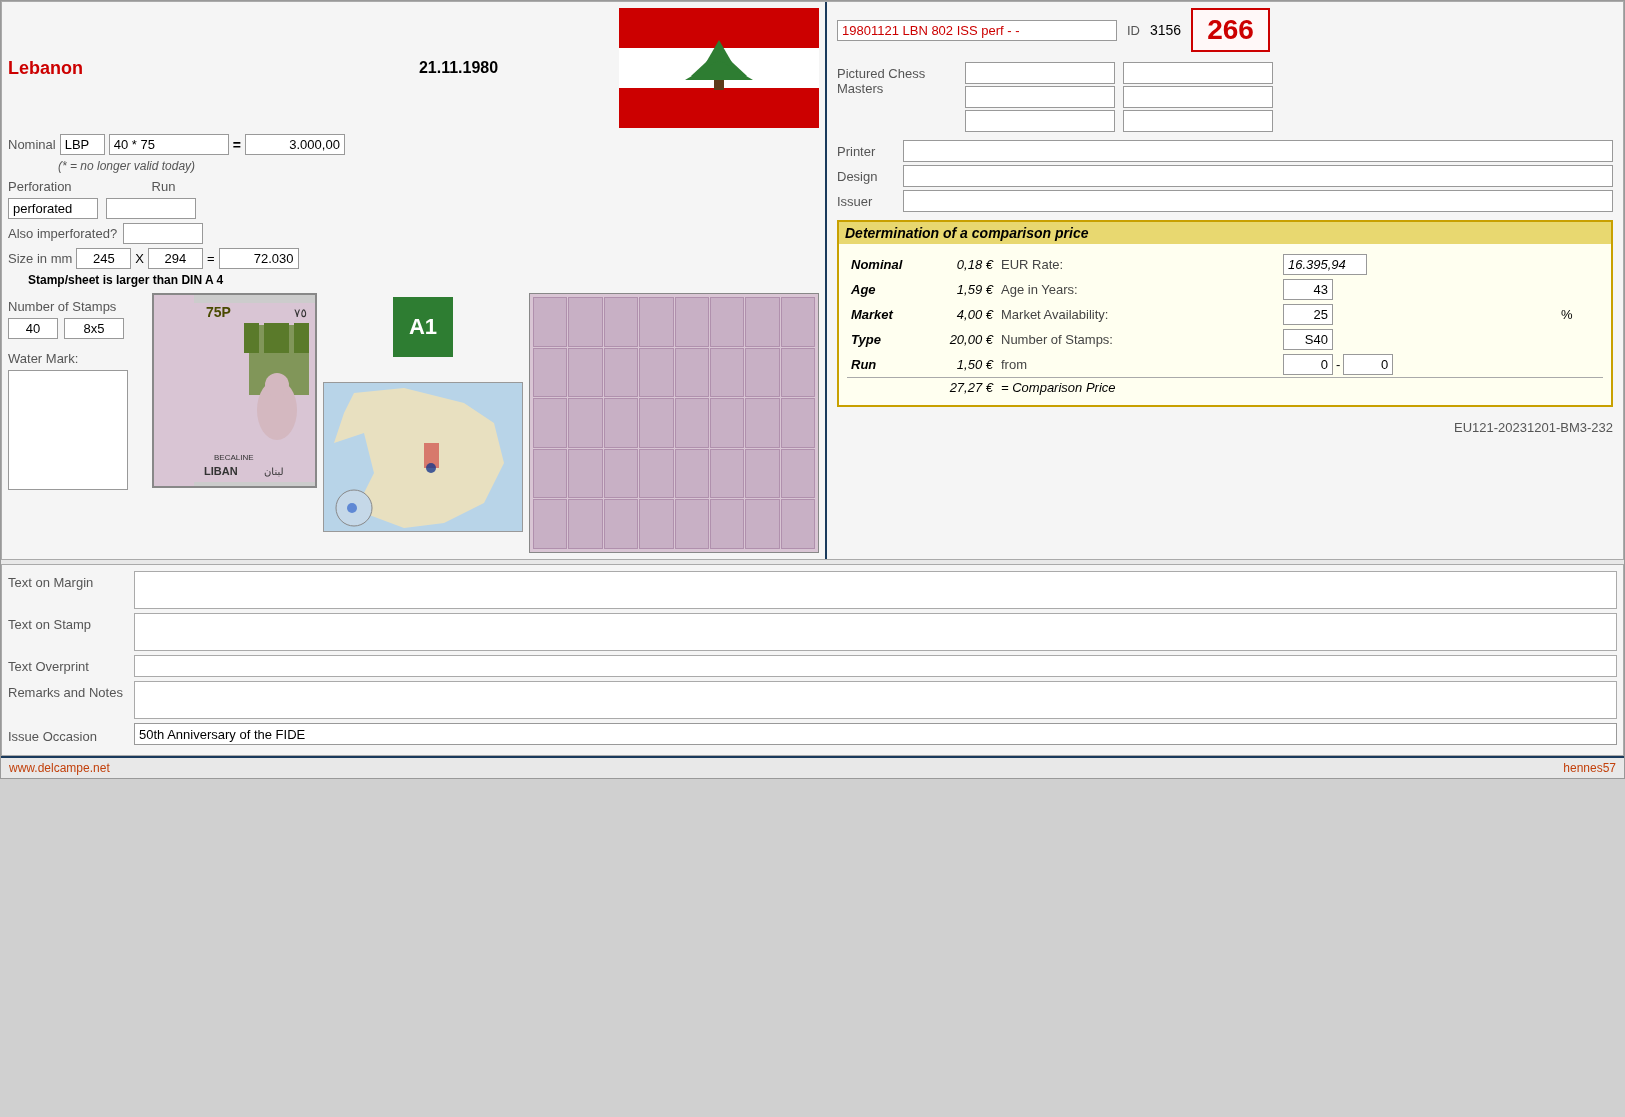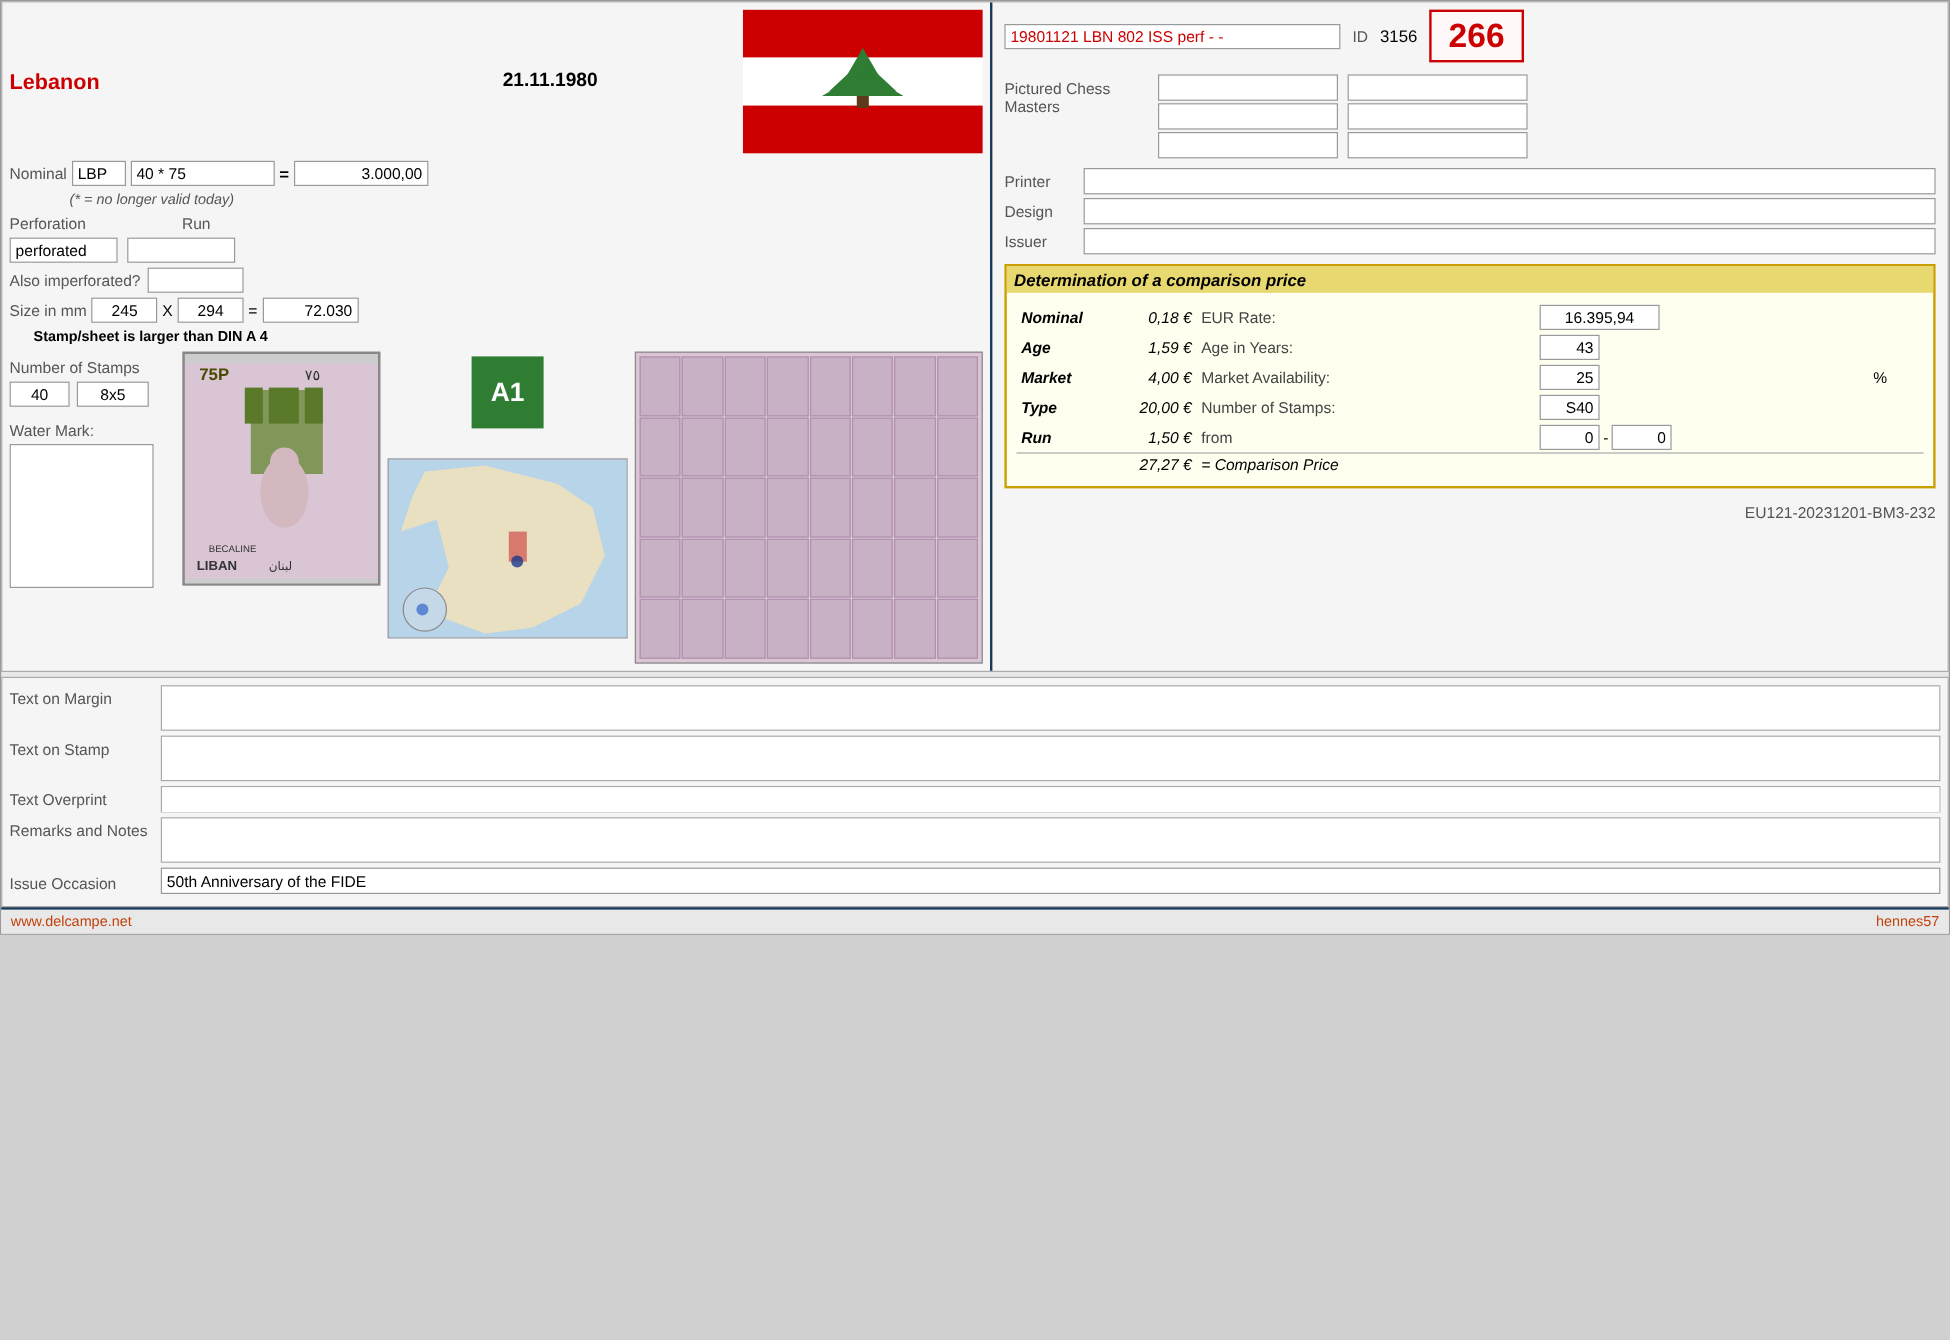--- a/index.html
+++ b/index.html
@@ -82,21 +82,21 @@
       width: 45px;
     }
     .nominal-value {
       width: 120px;
     }
     .equals-sign {
       font-size: 14px;
       font-weight: bold;
     }
     .nominal-result {
-      width: 112px;
+      width: 100px;
       text-align: right;
     }
     .note-text {
       font-style: italic;
       color: #555;
       font-size: 12px;
       margin-left: 50px;
       margin-bottom: 6px;
     }
     
@@ -169,20 +169,21 @@
     
     .stamp-image {
       width: 165px;
       height: 195px;
       border: 2px solid #888;
       background: #d9c5d4;
       margin-left: 10px;
       display: inline-block;
       position: relative;
       overflow: hidden;
+      padding-left: 40px;
     }
     .stamp-sheet {
       width: 290px;
       height: 260px;
       background: #d9c5d4;
       border: 1px solid #888;
       display: grid;
       grid-template-columns: repeat(8, 1fr);
       grid-template-rows: repeat(5, 1fr);
       gap: 1px;
@@ -311,24 +312,25 @@
     .comp-value {
       text-align: right;
       width: 70px;
       font-style: italic;
     }
     .comp-label2 {
       color: #444;
       padding-left: 8px;
     }
     .comp-input {
-      width: 100px;
-      text-align: center;
+      width: 84px;
+      text-align: left;
       padding: 1px 3px;
       border: 1px solid #aaa;
+      font-style: italic;
     }
     .comp-input-sm {
       width: 50px;
       text-align: right;
       padding: 1px 3px;
       border: 1px solid #aaa;
     }
     .comp-pct {
       padding-left: 2px;
     }

